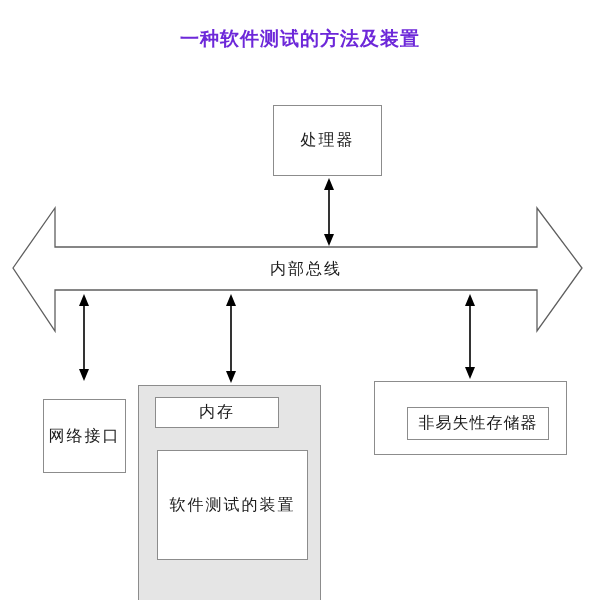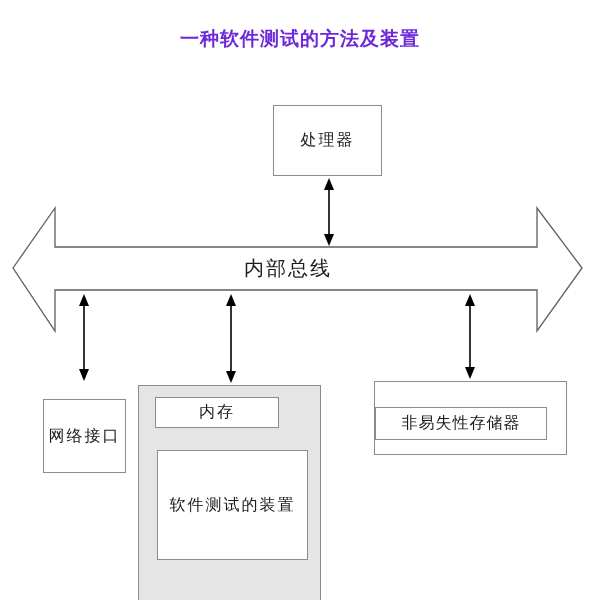--- a/index.html
+++ b/index.html
@@ -47,30 +47,30 @@
     letter-spacing: 2px;
     text-align: center;
   }
   .box .inner-label { white-space: nowrap; }
   .processor-box        { left: 273px; top: 105px; width: 109px; height: 71px; }
   .network-box          { left: 43px;  top: 382px; width: 83px;  height: 74px; margin-top: 17px; }
   .memory-container     { left: 138px; top: 385px; width: 183px; height: 261px; background: #e5e5e5; }
   .memory-box           { left: 16px;  top: 11px;  width: 124px; height: 31px; }
   .device-box           { left: 18px;  top: 64px;  width: 151px; height: 110px; }
   .nvm-outer-box        { left: 374px; top: 381px; width: 193px; height: 74px; }
-  .nvm-inner-box        { left: 0;  top: 25px;  width: 172px; height: 33px; letter-spacing: 1px; }
+  .nvm-inner-box        { left: 32px;  top: 25px;  width: 142px; height: 33px; letter-spacing: 1px; }
   .bus-label {
     position: absolute;
-    left: 227px;
+    left: 220px;
     top: 258px;
     width: 122px;
     height: 21px;
     line-height: 21px;
-    text-align: center;
-    font-size: 20px;
+    text-align: right;
+    font-size: 16px;
     letter-spacing: 2px;
   }
   .arrow line    { stroke: #000000; stroke-width: 1.6; }
   .arrow polygon { fill: #000000; stroke: none; }
   .bus-poly      { fill: #ffffff; stroke: #5f5f5f; stroke-width: 1.3; stroke-linejoin: miter; }
 </style>
 </head>
 <body>
 
 <div class="canvas">

